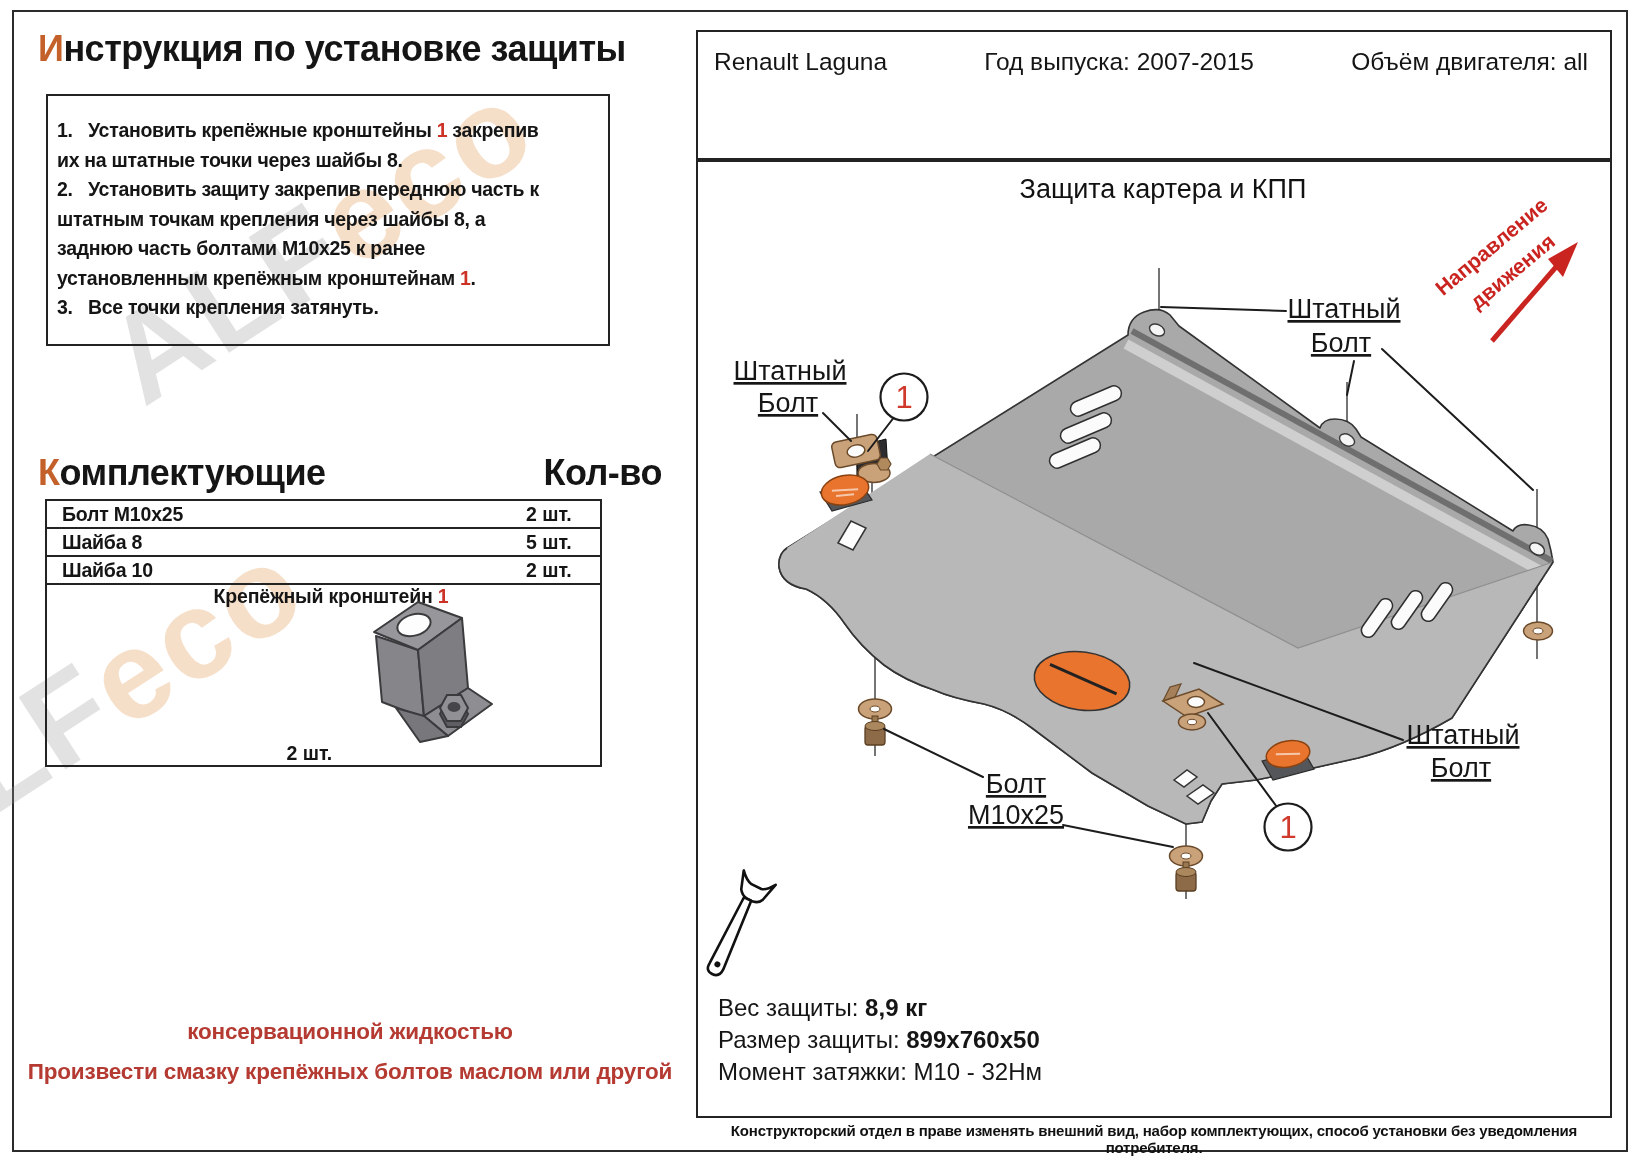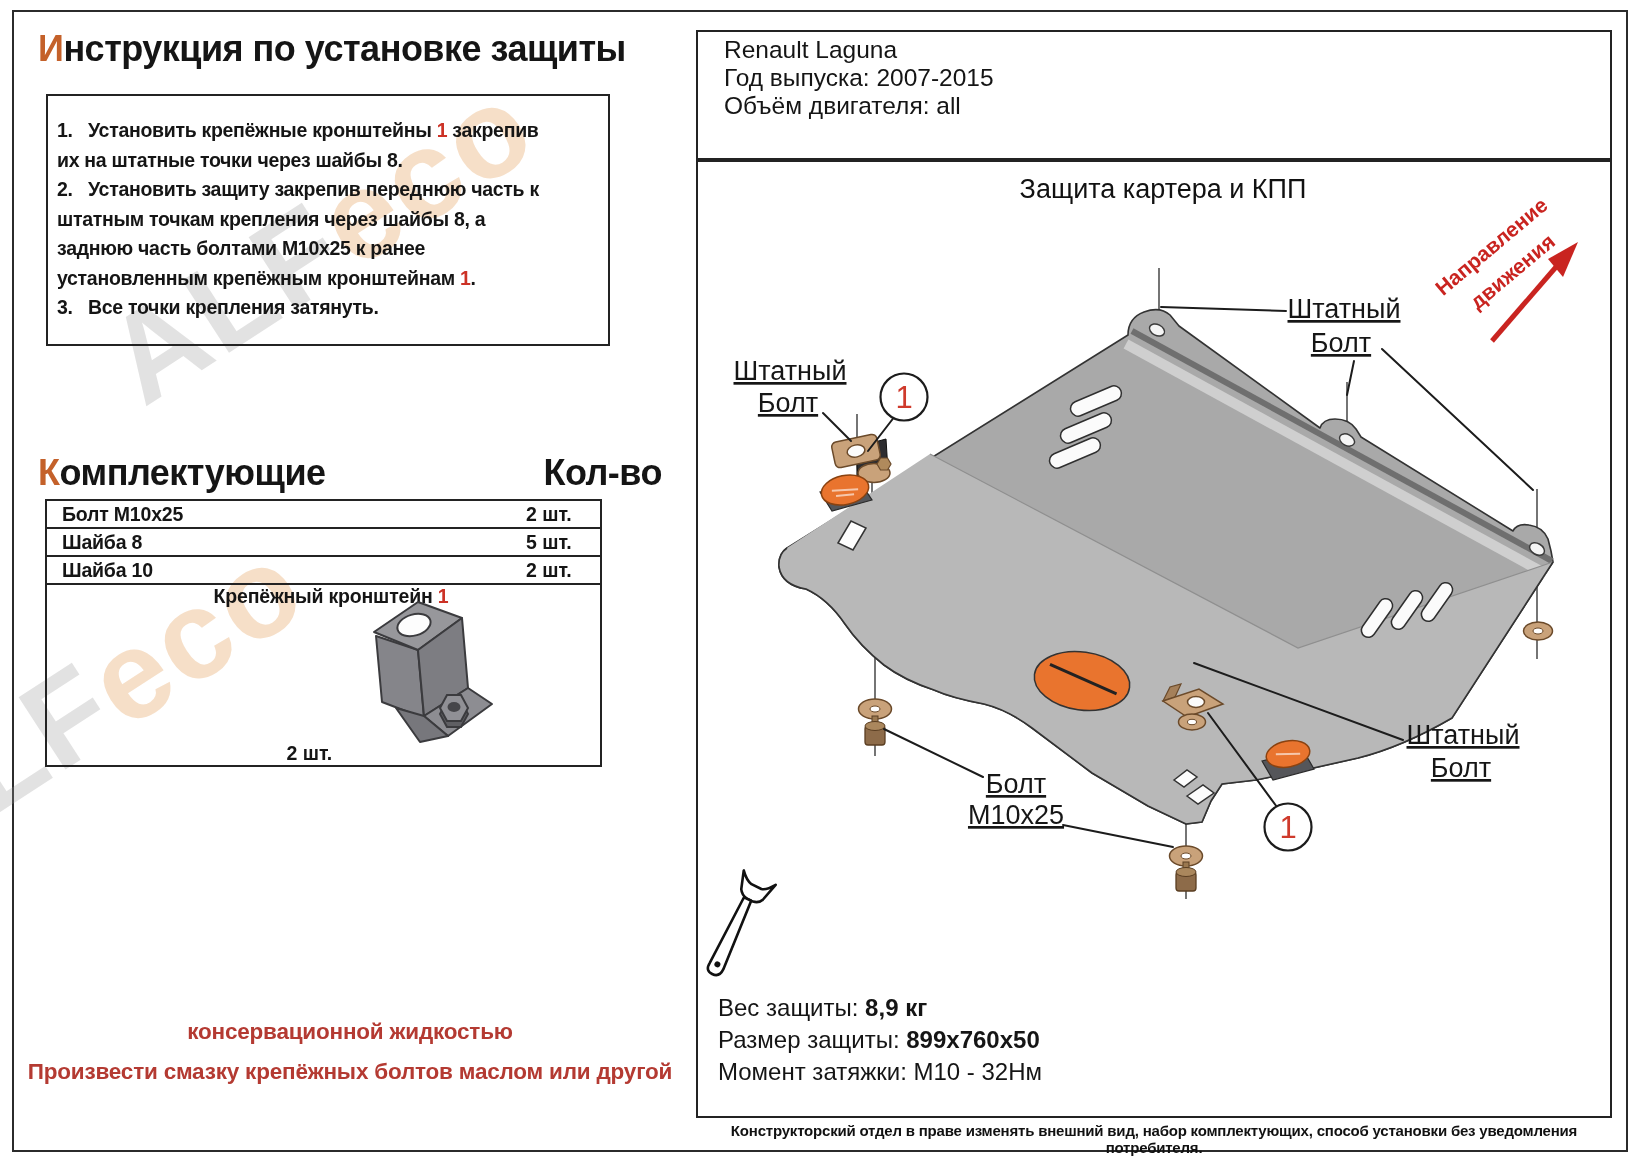--- a/index.html
+++ b/index.html
@@ -26,21 +26,21 @@
   .note{left:20px;top:1012px;width:660px;text-align:center;z-index:3;
         font-size:22.5px;font-weight:700;line-height:40px;color:#b43a32;letter-spacing:-.2px;}
   
   .wm{font-size:125px;font-weight:700;letter-spacing:3px;transform:rotate(-33deg);transform-origin:0 50%;
       z-index:2;pointer-events:none;white-space:nowrap;}
   .wm .p1{color:rgba(150,150,150,.28);}
   .wm .p2{color:rgba(224,148,74,.30);}
   
   .hdr-box{left:696px;top:30px;width:912px;height:126px;border:2px solid #232323;z-index:3;}
   .hdr-code{text-align:center;font-size:34px;font-weight:700;margin-top:16px;}
-  .hdr-row{display:flex;justify-content:space-between;padding:0 22px 0 26px;margin-top:4px;font-size:24.5px;flex-direction:column;}
+  .hdr-row{display:flex;justify-content:space-between;padding:0 22px 0 16px;margin-top:16px;font-size:24.5px;}
   .dia-box{left:696px;top:160px;width:912px;height:954px;border:2px solid #232323;z-index:3;}
   .dsvg{left:698px;top:162px;z-index:4;}
   .specs{left:718px;top:992px;z-index:5;font-size:24px;line-height:32px;}
   .specs b{font-weight:700;}
   .footnote{left:696px;top:1122px;width:916px;text-align:center;z-index:3;
             font-size:15px;font-weight:700;letter-spacing:-.2px;color:#111;}
 </style>
 </head>
 <body>
 

